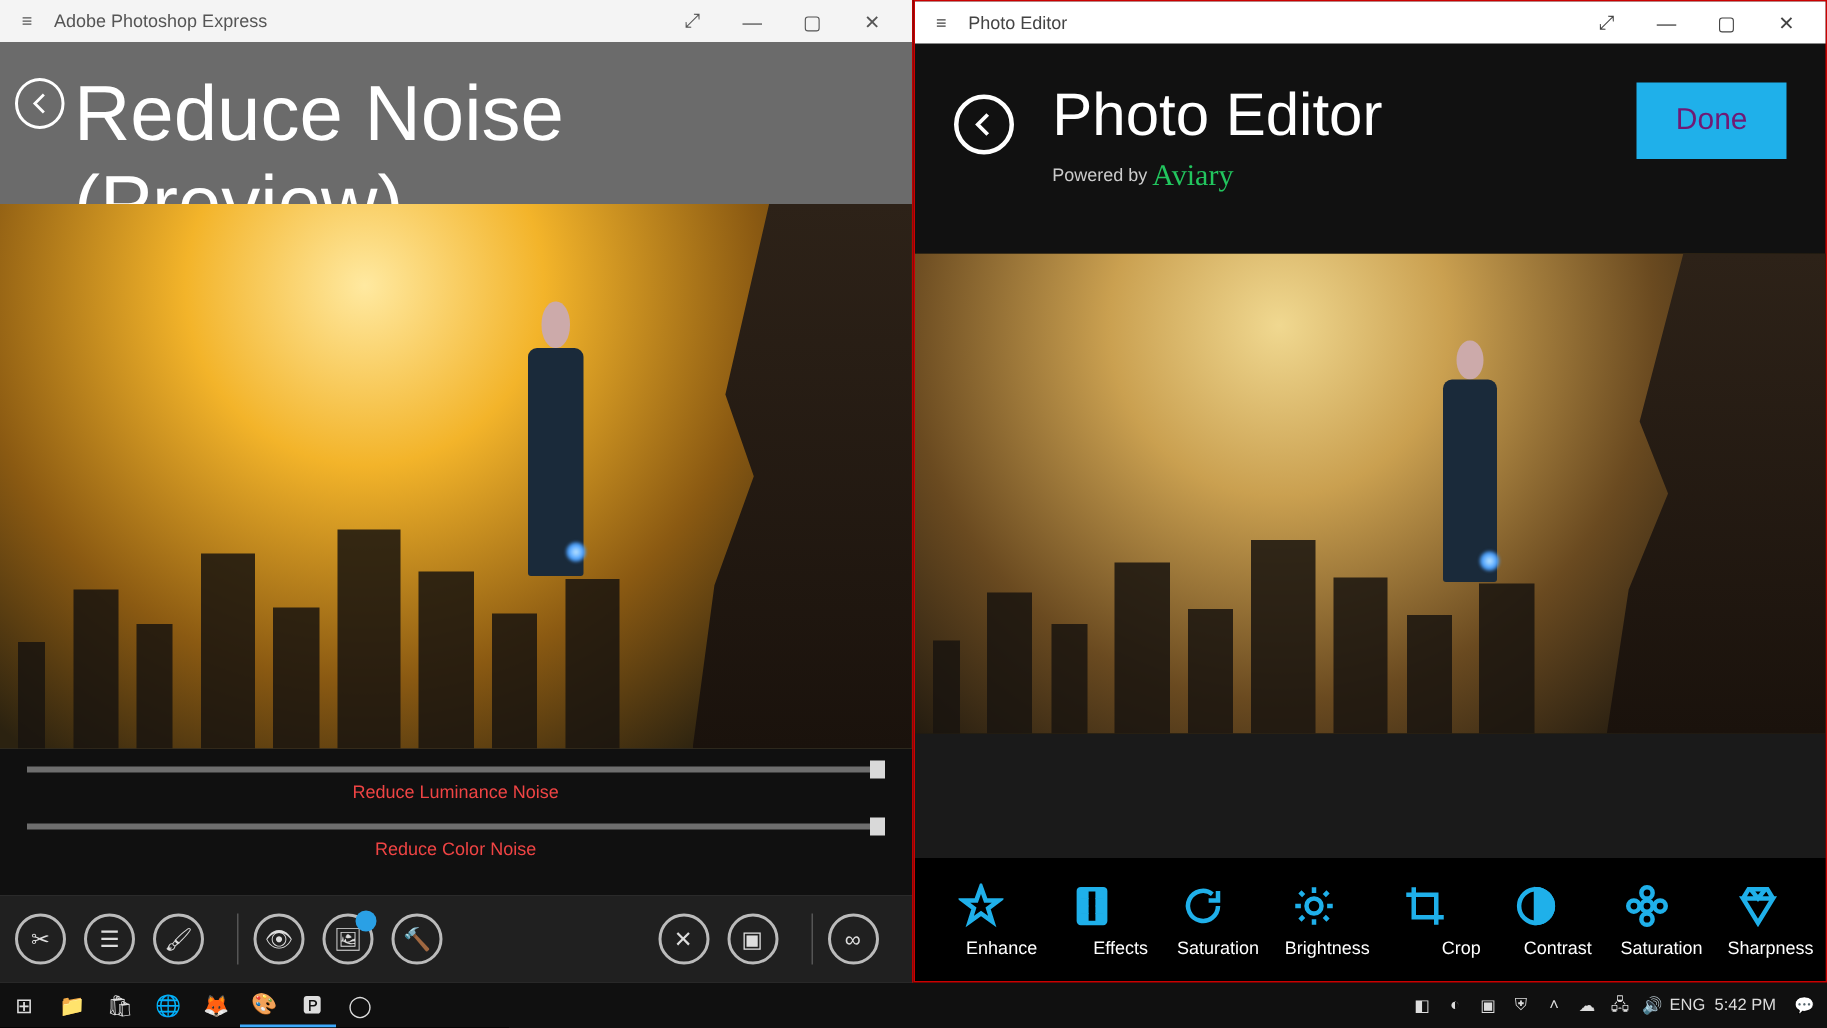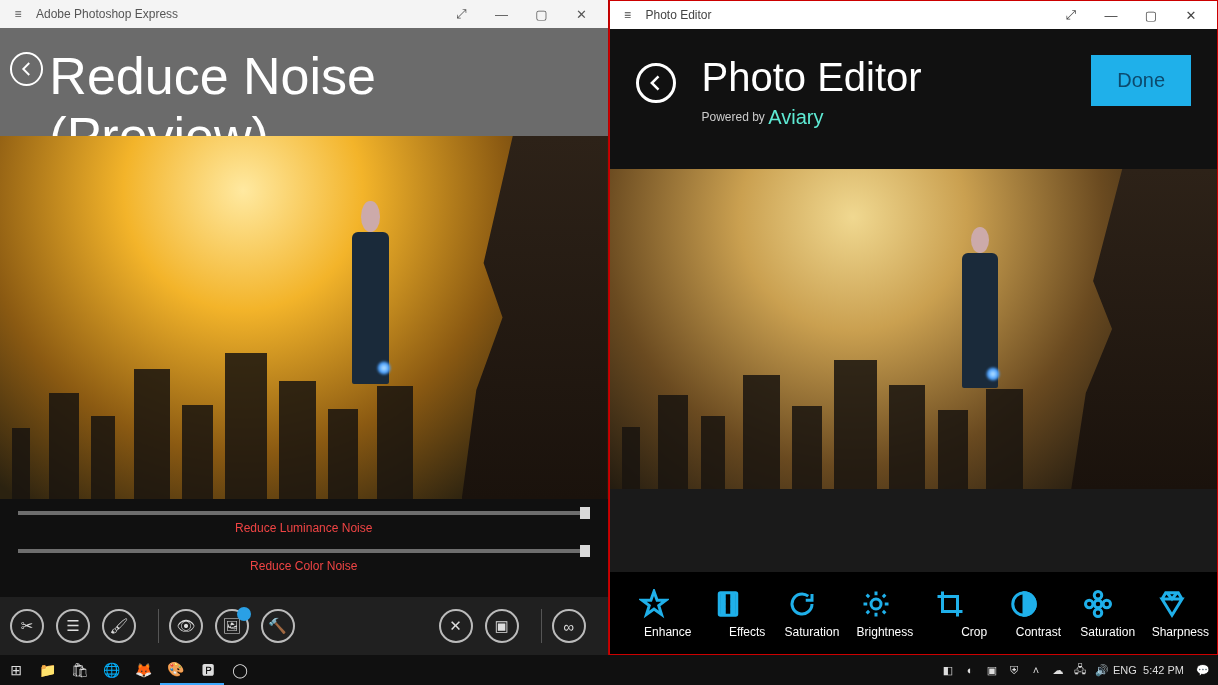--- a/index.html
+++ b/index.html
@@ -45,22 +45,22 @@
 .circ.active::after { content:""; position:absolute; top:-4px; right:-4px; width:14px; height:14px; background:#2aa0e5; border-radius:50%; }
 .sep { width: 1px; height: 34px; background: #555; margin: 0 10px; }
 .flex-spacer { flex: 1; }
 
 
 .right-header { height: 140px; display: flex; align-items: flex-start; padding: 26px 26px 0; color: #fff; }
 .right-back { width: 40px; height: 40px; border: 3px solid #fff; border-radius: 50%; display:flex; align-items:center; justify-content:center; margin-top: 8px; cursor:pointer; }
 .right-titleblock { flex: 1; padding-left: 26px; }
 .right-title { font-size: 40px; font-weight: 300; }
 .powered { font-size: 12px; color: #ccc; margin-top: 6px; }
-.powered .brand { font-family: Liberation Sans, sans-serif; font-size: 20px; color: #5eead4; vertical-align: middle; }
-.done-btn { background: #1fb0ea; color: #0c4a6e; font-size: 20px; padding: 14px 26px; border: none; cursor: pointer; }
+.powered .brand { font-family: Liberation Serif, serif; font-size: 20px; color: #22c55e; vertical-align: middle; }
+.done-btn { background: #1fb0ea; color: #701a75; font-size: 20px; padding: 14px 26px; border: none; cursor: pointer; }
 
 .right .image { height: 320px; flex: none; }
 
 .spacer-dark { flex: 1; background: #1a1a1a; }
 
 .tools { height: 82px; background: #000; display: flex; align-items: center; padding: 0 8px; overflow: hidden; }
 .tool { flex: 1; min-width: 70px; text-align: right; color: #fff; font-size: 12px; cursor: pointer; }
 .tool .ico { height: 34px; color: #1fb0ea; font-size: 28px; margin-bottom: 4px; display:flex; align-items:center; justify-content:center; }
 .tool svg { width: 30px; height: 30px; fill: none; stroke: #1fb0ea; stroke-width: 2.4; }
 

